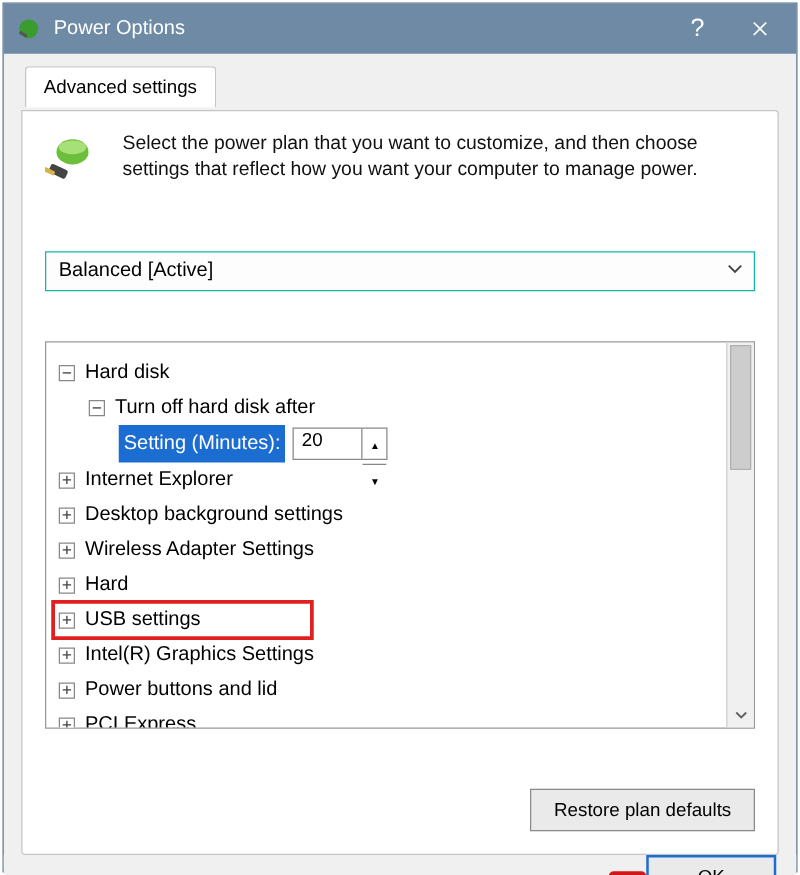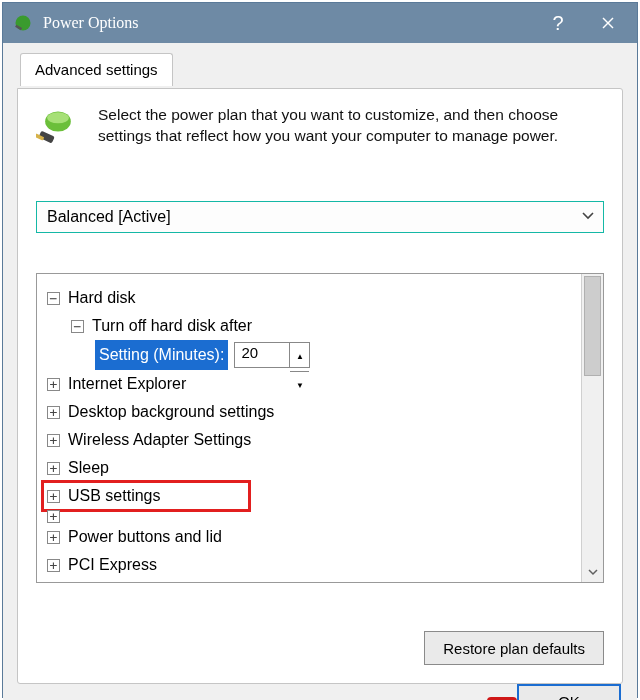--- a/index.html
+++ b/index.html
@@ -28,21 +28,20 @@
       align-items: center;
       padding: 0 4px 0 10px;
     }
     .titlebar .app-icon {
       width: 20px; height: 20px;
       margin-right: 10px;
     }
     .titlebar .title-text {
       flex: 1;
       font-size: 16px;
-      font-family: Liberation Serif, serif;
     }
     .titlebar .tb-btn {
       width: 50px; height: 40px;
       display: flex; align-items: center; justify-content: center;
       color: #fff;
     }
     .titlebar .tb-btn svg { width: 12px; height: 12px; }
     .help-btn { font-size: 20px; }
 
     .body-area {
@@ -292,33 +291,34 @@
           </div>
         <div class="node">
             <div class="row">
               <span class="exp-box">+</span>
               <span>Wireless Adapter Settings</span>
             </div>
           </div>
         <div class="node">
             <div class="row">
               <span class="exp-box">+</span>
-              <span>Sleep</span>
+              <span>Hard</span>
             </div>
           </div>
         <div class="node" style="position:relative;">
           <div class="highlight-box"></div>
           <div class="row">
               <span class="exp-box">+</span>
               <span>USB settings</span>
             </div>
         </div>
         <div class="node">
             <div class="row">
               <span class="exp-box">+</span>
+              <span>Intel(R) Graphics Settings</span>
             </div>
           </div>
         <div class="node">
             <div class="row">
               <span class="exp-box">+</span>
               <span>Power buttons and lid</span>
             </div>
           </div>
         <div class="node">
             <div class="row">

